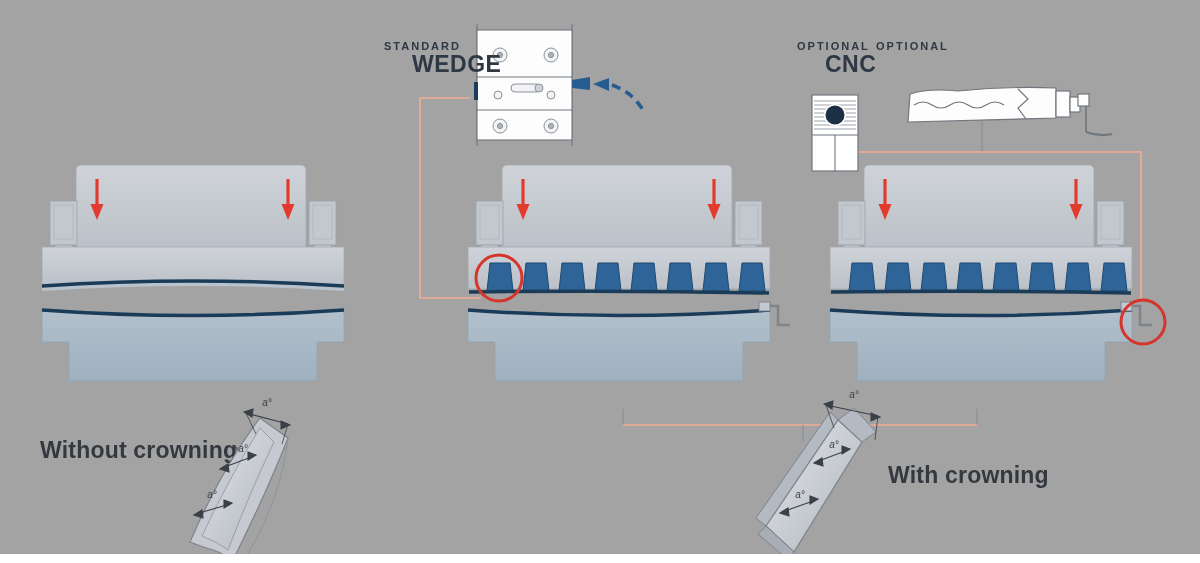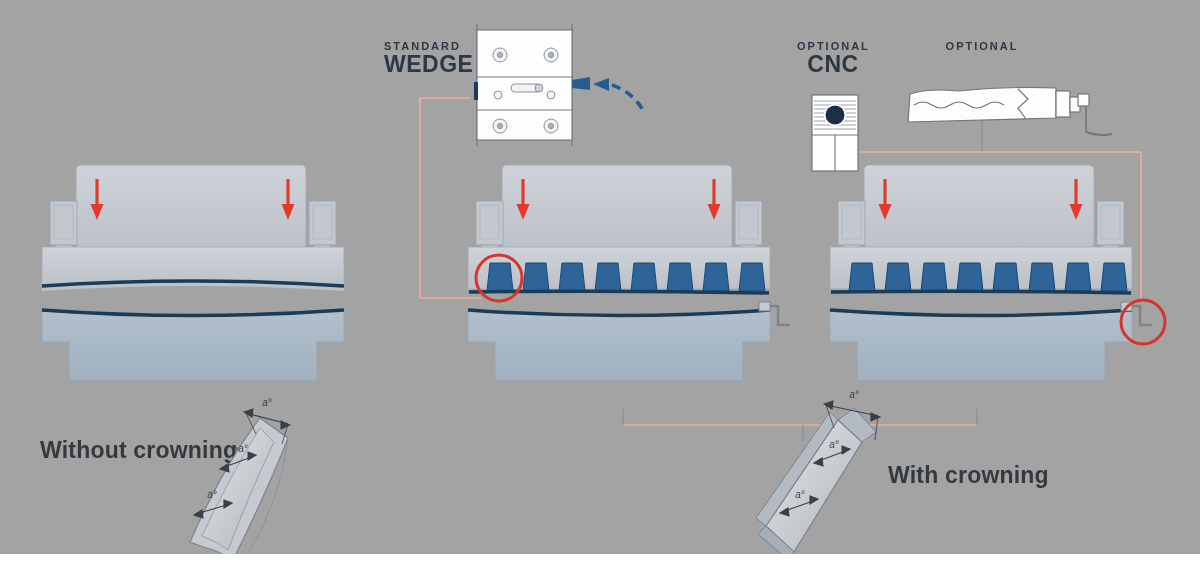--- a/index.html
+++ b/index.html
@@ -15,25 +15,25 @@
     --connector-gray:#8b9299;
   }
   html,body{margin:0;padding:0;background:#ffffff;}
   .canvas{
     position:relative;width:1200px;height:554px;background:#a3a3a3;
     font-family:"Liberation Sans",sans-serif;overflow:hidden;
   }
   .abs{position:absolute;}
   .tag{
     font-size:11px;font-weight:bold;letter-spacing:2px;color:var(--label-dark);
-    text-align:center;line-height:12px;
+    line-height:12px;
   }
   .big{
     font-size:23px;font-weight:bold;letter-spacing:0.5px;color:var(--label-dark);
-    text-align:center;line-height:24px;
+    text-align:center;line-height:24px;margin-left:28px;
   }
   .big.left-align{text-align:left;}
   .result{
     font-size:23px;font-weight:bold;color:#33393f;letter-spacing:0.2px;
   }
   svg{display:block;overflow:visible;}
   svg text.dim{
     font-family:"Liberation Sans",sans-serif;font-size:10px;font-style:italic;
     fill:#3a4048;
   }

